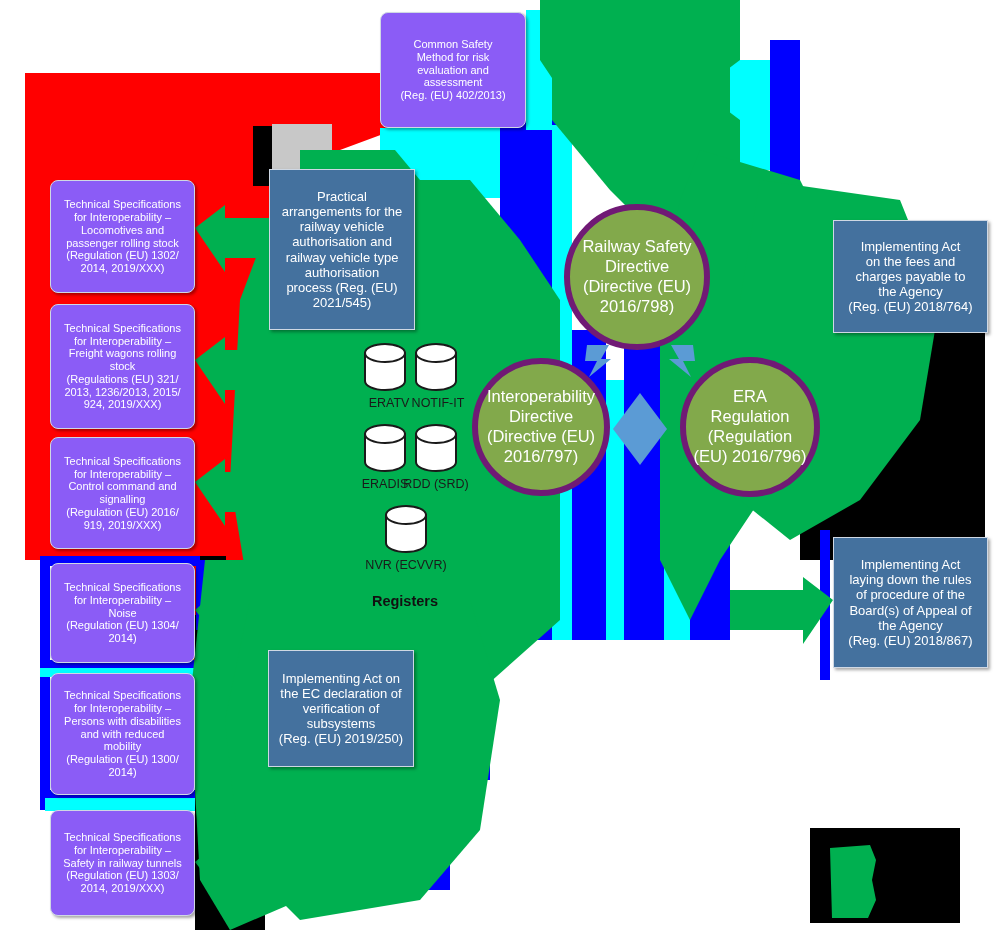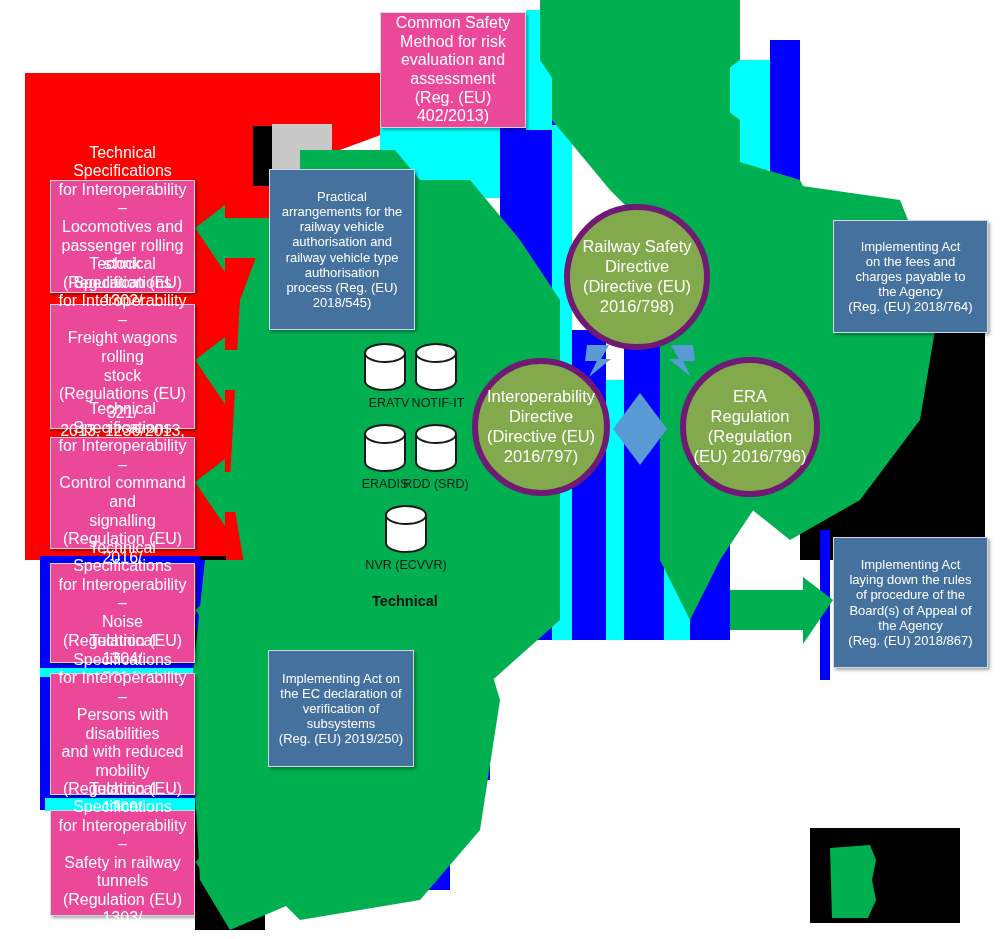--- a/index.html
+++ b/index.html
@@ -29,21 +29,21 @@
     align-items:center;
     justify-content:center;
     text-align:center;
     color:#ffffff;
     border:1px solid #cfd8e4;
     box-shadow:2px 2px 3px rgba(0,0,0,0.35);
     line-height:1.16;
     padding:4px 5px;
   }
   .node .txt{display:block;width:100%;white-space:pre-line;}
-  .node-light{background:#ec4899;font-size:16px;}
+  .node-light{background:#8b5cf6;font-size:11px;border-radius:8px;}
   .node-dark{background:#44719E;font-size:13px;}
 
   
   .circle{
     position:absolute;
     border-radius:50%;
     background:#82A94B;
     border:6px solid #701a75;
     color:#ffffff;
     display:flex;
@@ -202,21 +202,21 @@
   </div>
 
   <div class="node node-dark" style="left:269px;top:169px;width:146px;height:161px;">
     <span class="txt">Practical
 arrangements for the
 railway vehicle
 authorisation and
 railway vehicle type
 authorisation
 process (Reg. (EU)
-2018/545)</span>
+2021/545)</span>
   </div>
 
   <div class="node node-dark" style="left:268px;top:650px;width:146px;height:117px;">
     <span class="txt">Implementing Act on
 the EC declaration of
 verification of
 subsystems
 (Reg. (EU) 2019/250)</span>
   </div>
 
@@ -319,16 +319,16 @@
 
   <svg class="cyl" style="left:383px;top:505px;" viewBox="0 0 46 48">
     <path d="M3,10 L3,38 A20,9 0 0 0 43,38 L43,10 Z" fill="#ffffff" stroke="#1a1a1a" stroke-width="2"></path>
     <ellipse cx="23" cy="10" rx="20" ry="9" fill="#ffffff" stroke="#1a1a1a" stroke-width="2"></ellipse>
   </svg>
   <div class="cyl-label" style="left:356px;top:558px;width:100px;">
     <span>NVR (ECVVR)</span>
   </div>
 
   <div class="registers-title" style="left:345px;top:593px;width:120px;">
-    <span>Technical</span>
+    <span>Registers</span>
   </div>
 
 </div>
 
 </body></html>

